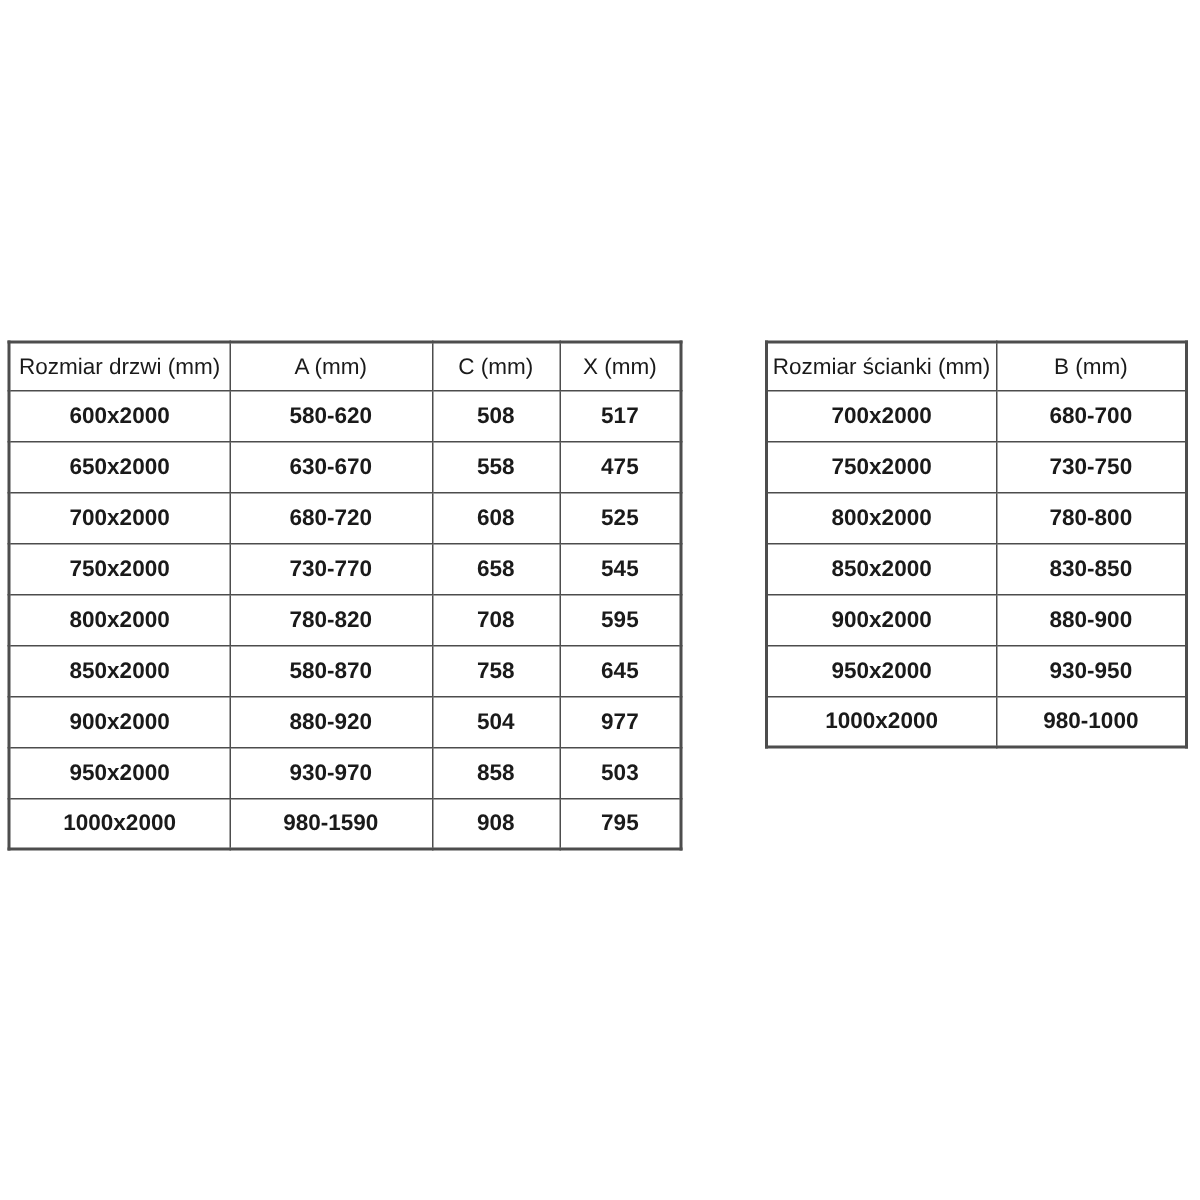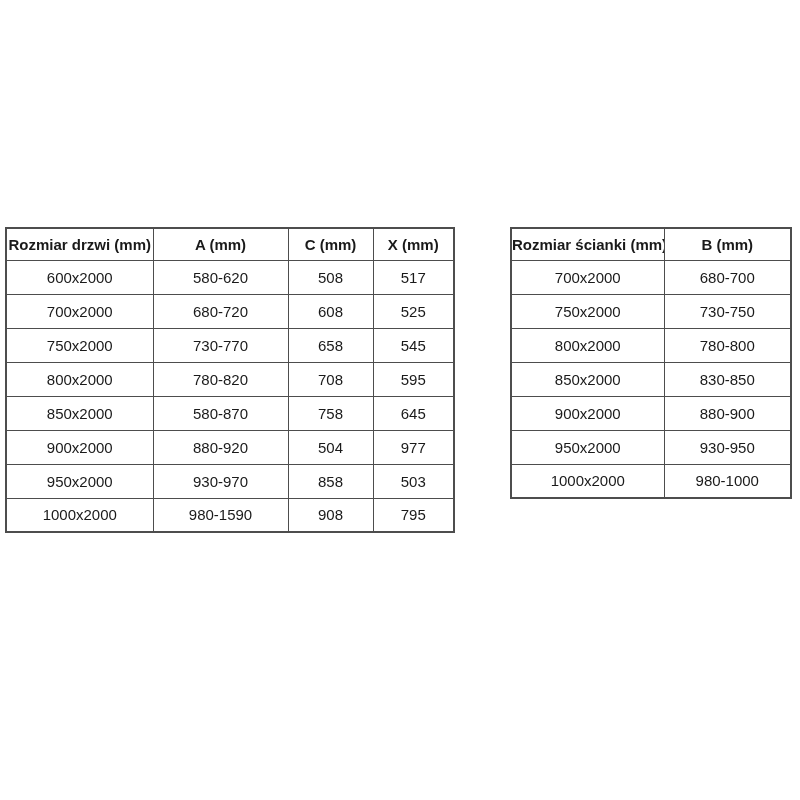--- a/index.html
+++ b/index.html
@@ -27,25 +27,25 @@
   table.spec th, table.spec td {
     border: 1px solid #4d4d4d;
     text-align: center;
     vertical-align: middle;
     font-size: 15px;
     line-height: 1;
     white-space: nowrap;
     overflow: hidden;
   }
   table.spec th {
-    font-weight: bold;
+    font-weight: normal;
     height: 32px;
   }
   table.spec td {
-    font-weight: normal;
+    font-weight: bold;
     height: 34px;
   }
   #door-table {
     left: 5px;
     top: 227px;
     width: 448px;
   }
   #wall-table {
     left: 510px;
     top: 227px;
@@ -71,20 +71,26 @@
         <th>C (mm)</th>
         <th>X (mm)</th>
       </tr>
     </thead>
     <tbody>
       <tr>
         <td>600x2000</td>
         <td>580-620</td>
         <td>508</td>
         <td>517</td>
+      </tr>
+      <tr>
+        <td>650x2000</td>
+        <td>630-670</td>
+        <td>558</td>
+        <td>475</td>
       </tr>
       <tr>
         <td>700x2000</td>
         <td>680-720</td>
         <td>608</td>
         <td>525</td>
       </tr>
       <tr>
         <td>750x2000</td>
         <td>730-770</td>

